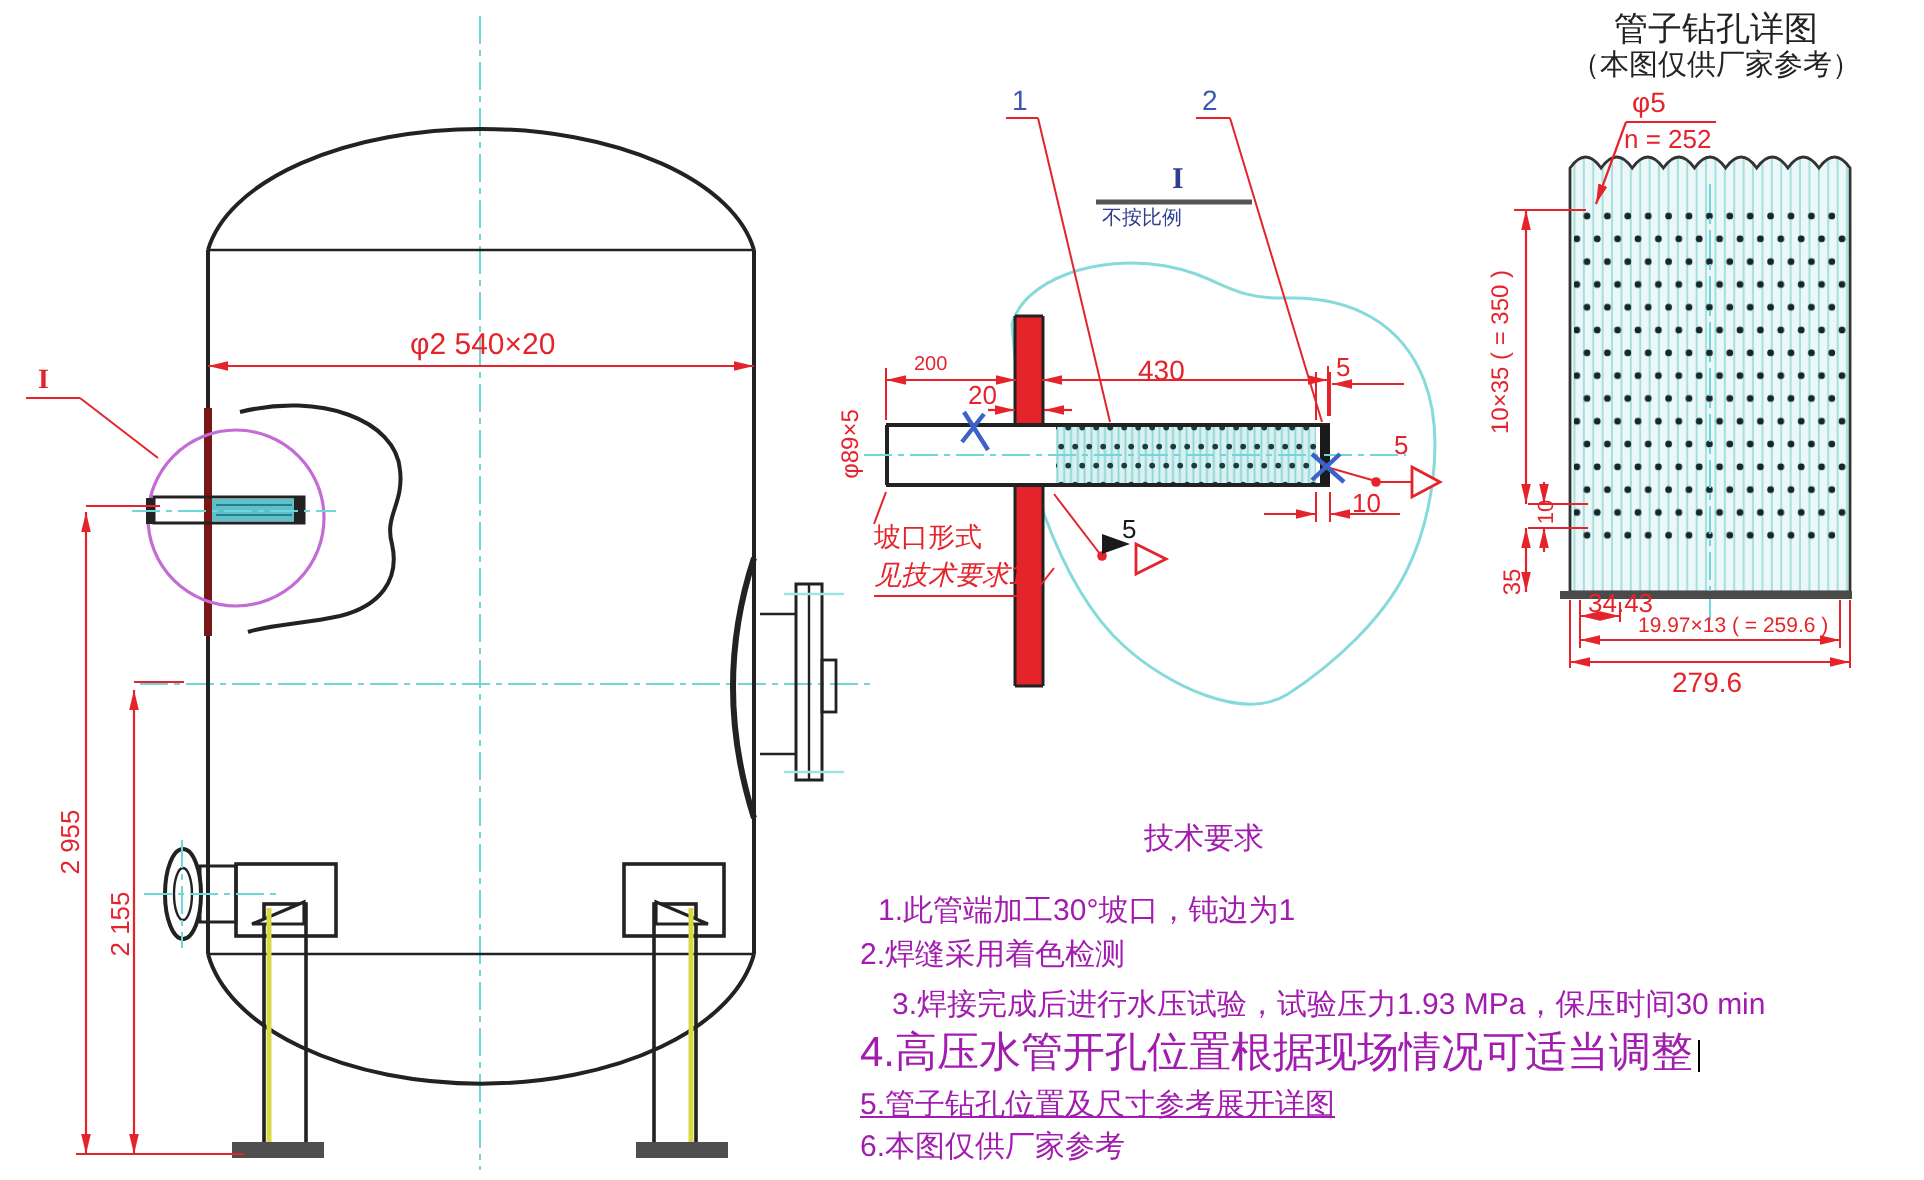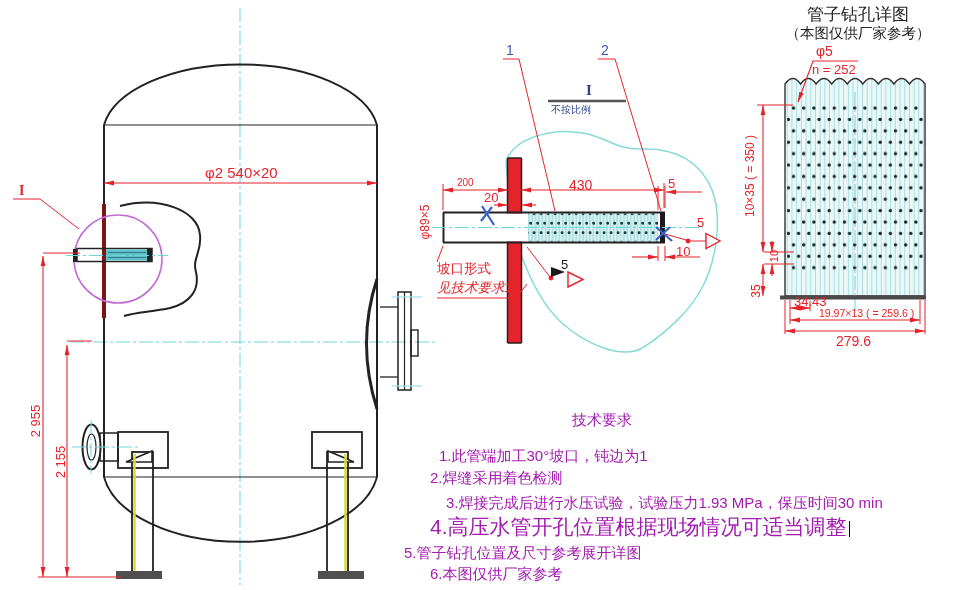--- a/index.html
+++ b/index.html
@@ -240,17 +240,17 @@
 <div class="t" style="left:561px;top:258px;font-size:13px;color:#1a1a1a;">5</div>
 <div class="t red" style="left:437px;top:261px;font-size:13.5px;">坡口形式</div>
 <div class="t red" style="left:437px;top:280px;font-size:13.5px;font-style:italic;">见技术要求1</div>
 
 <div>
   <div class="t" style="left:572px;top:411px;font-size:15px;">技术要求</div>
   <div class="t" style="left:406px;top:447px;font-size:15px;margin-left:33px;">1.此管端加工30°坡口，钝边为1</div>
   <div class="t" style="left:430px;top:469px;font-size:15px;">2.焊缝采用着色检测</div>
   <div class="t" style="left:430px;top:494px;font-size:15px;margin-left:16px;">3.焊接完成后进行水压试验，试验压力1.93 MPa，保压时间30 min</div>
   <div class="t" style="left:430px;top:515px;font-size:21px;text-align:right;"><span>4.高压水管开孔位置根据现场情况可适当调整</span><span class="caret"></span></div>
-  <div class="t" style="left:404px;top:544px;font-size:15px;">5.管子钻孔位置及尺寸参考展开详图</div>
+  <div class="t" style="left:430px;top:544px;font-size:15px;text-decoration:underline;">5.管子钻孔位置及尺寸参考展开详图</div>
   <div class="t" style="left:430px;top:565px;font-size:15px;">6.本图仅供厂家参考</div>
 </div>
 
 </div>
 
 </body></html>

